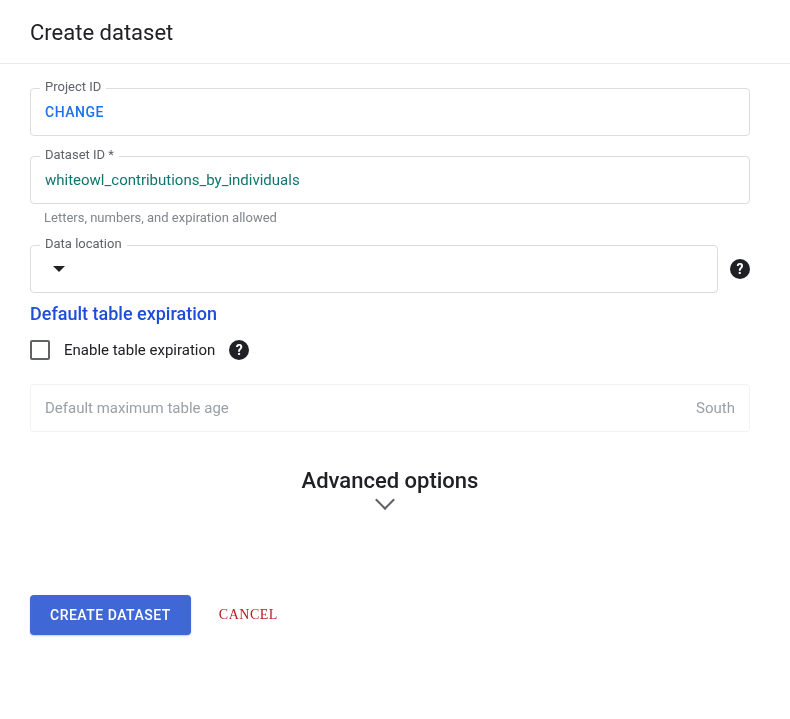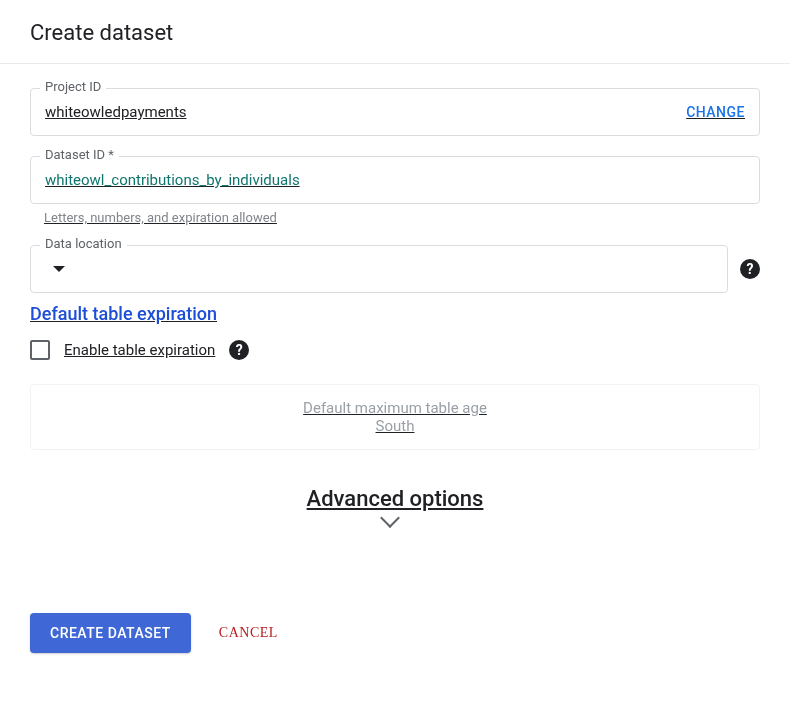--- a/index.html
+++ b/index.html
@@ -16,22 +16,21 @@
     .header {
       padding: 20px 30px 18px 30px;
       border-bottom: 1px solid #e8eaed;
     }
     .header h1 {
       font-size: 22px;
       font-weight: 400;
       color: #202124;
     }
     .content {
-      padding: 24px 30px 20px 30px;
-      text-decoration: underline;
+      padding: 24px 40px 20px 30px;
     }
     .field-wrapper {
       position: relative;
       margin-bottom: 20px;
     }
     .field-label {
       position: absolute;
       top: -9px;
       left: 10px;
       background: #fff;
@@ -135,21 +134,20 @@
       border: 1px solid #f1f3f4;
       border-radius: 4px;
       padding: 14px 14px;
       display: flex;
       align-items: center;
       justify-content: space-between;
       font-size: 15px;
       color: #9aa0a6;
       background: #fff;
       margin-bottom: 28px;
-      flex-direction: column;
     }
     .advanced-row {
       display: flex;
       align-items: center;
       justify-content: space-between;
       cursor: pointer;
       padding: 8px 0;
       margin-bottom: 60px;
       flex-direction: column;
     }
@@ -201,21 +199,20 @@
 
 <div class="header">
   <h1>Create dataset</h1>
 </div>
 
 <div class="content">
 
   <div class="field-wrapper">
     <div class="field-label">Project ID</div>
     <div class="field-box">
-      <span>whiteowledpayments</span>
       <button class="change-btn">CHANGE</button>
     </div>
   </div>
 
   <div class="field-wrapper">
     <div class="field-label">Dataset ID *</div>
     <div class="field-box">
       <input class="field-value" type="text" value="whiteowl_contributions_by_individuals" style="">
     </div>
     <div class="helper-text">Letters, numbers, and expiration allowed</div>

